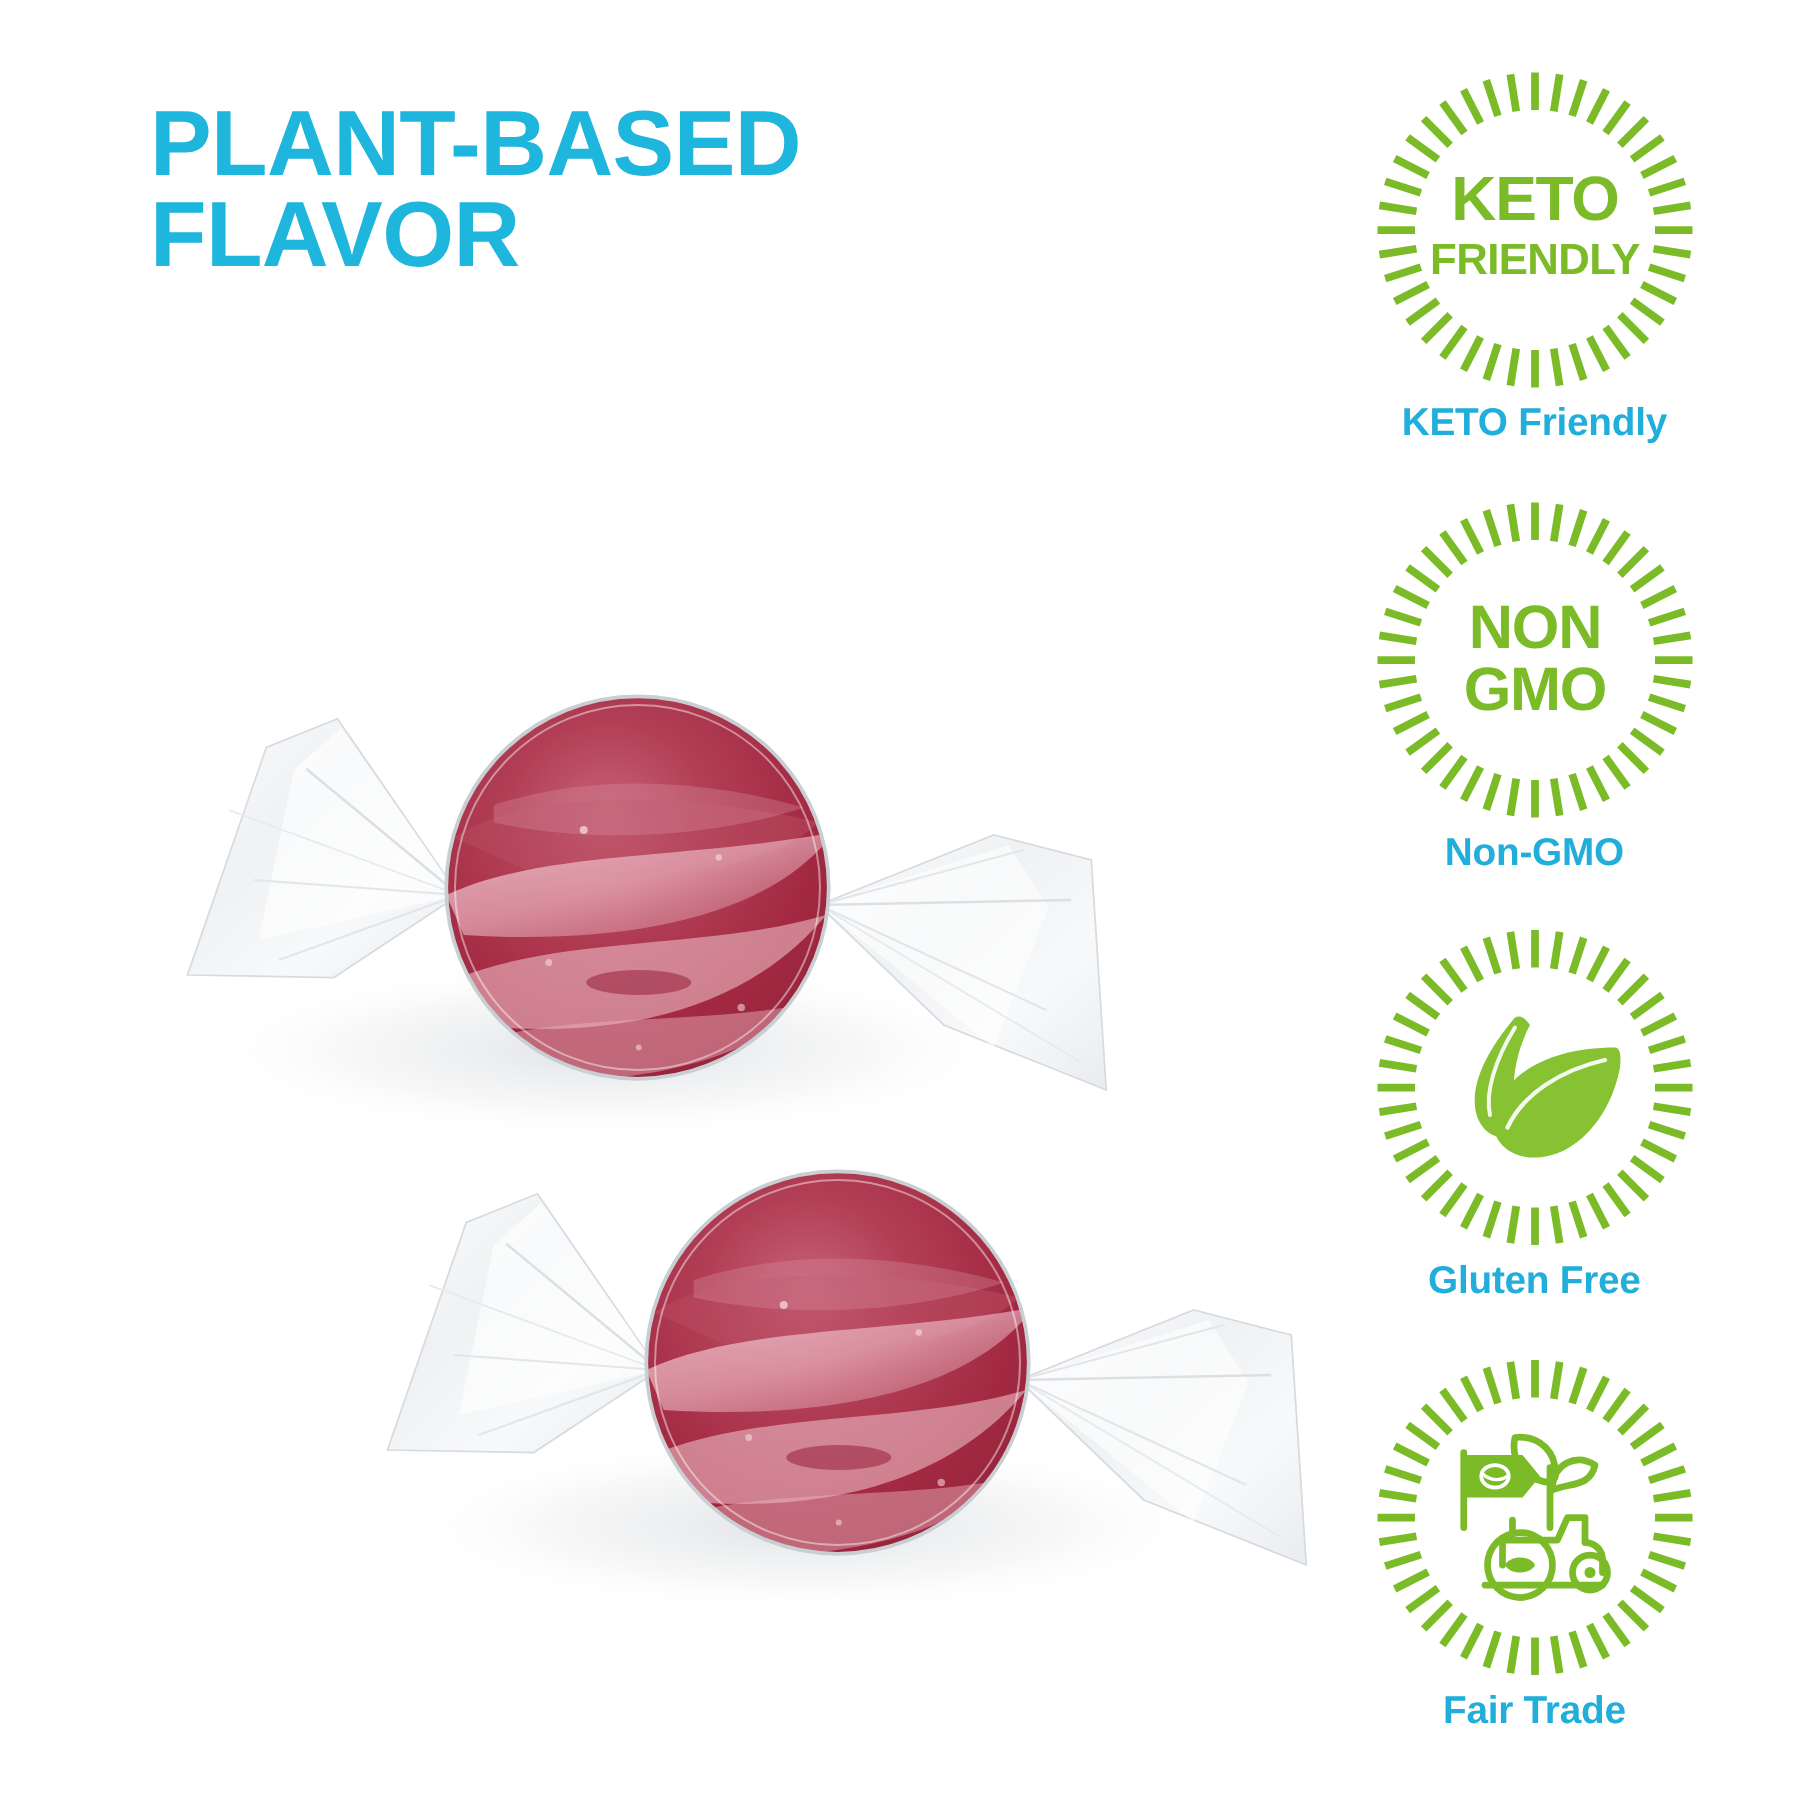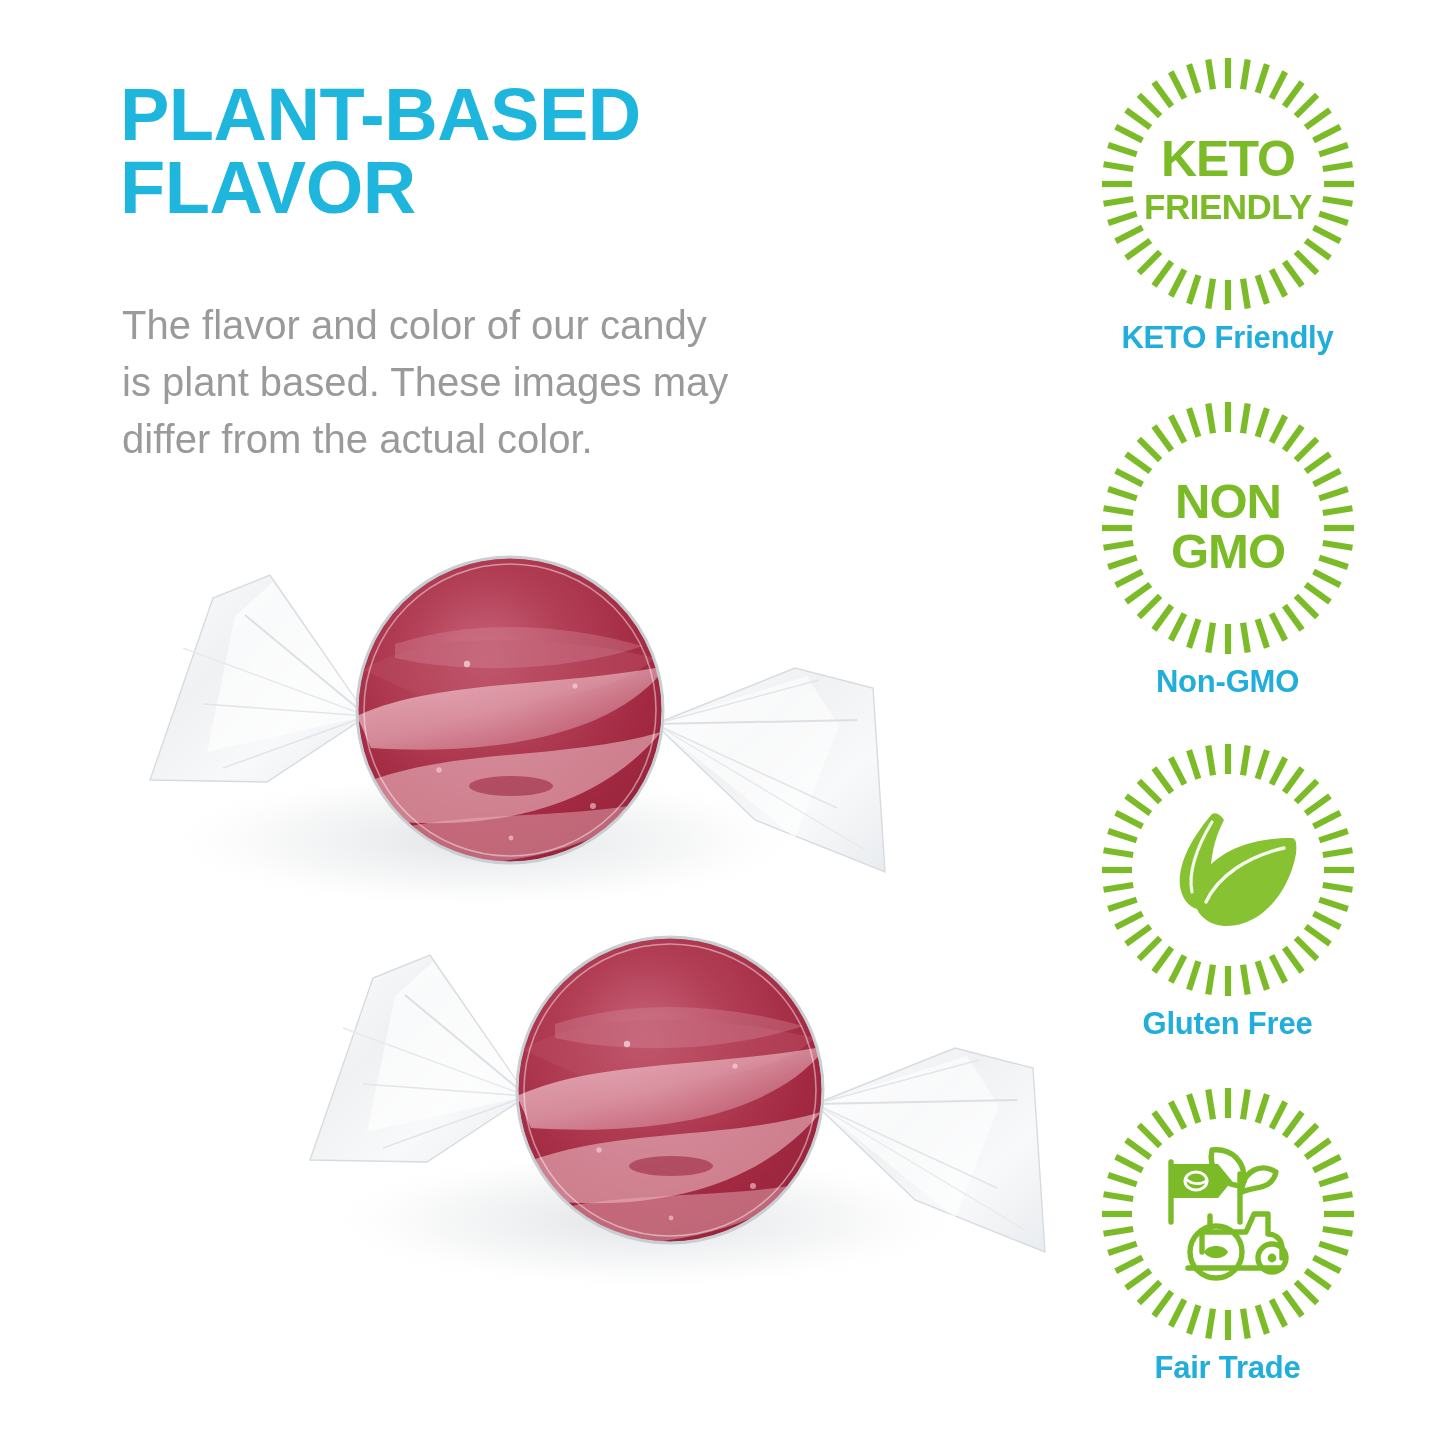--- a/index.html
+++ b/index.html
@@ -119,23 +119,20 @@
 </head>
 <body>
 
 <div id="page">
 
   <div id="left-col">
 
     <div id="headline">PLANT-BASED
 FLAVOR</div>
 
-    <div id="subcopy">The flavor and color of our candy
-is plant based. These images may
-differ from the actual color.</div>
 
     <div class="candy" id="candy-1">
       <svg viewBox="0 0 830 395" xmlns="http://www.w3.org/2000/svg">
         <defs>
           <radialGradient id="cd1" cx="42%" cy="33%" r="78%">
             <stop offset="0%" stop-color="#C86479"></stop>
             <stop offset="34%" stop-color="#B23F56"></stop>
             <stop offset="70%" stop-color="#A22941"></stop>
             <stop offset="100%" stop-color="#93233A"></stop>
           </radialGradient>

